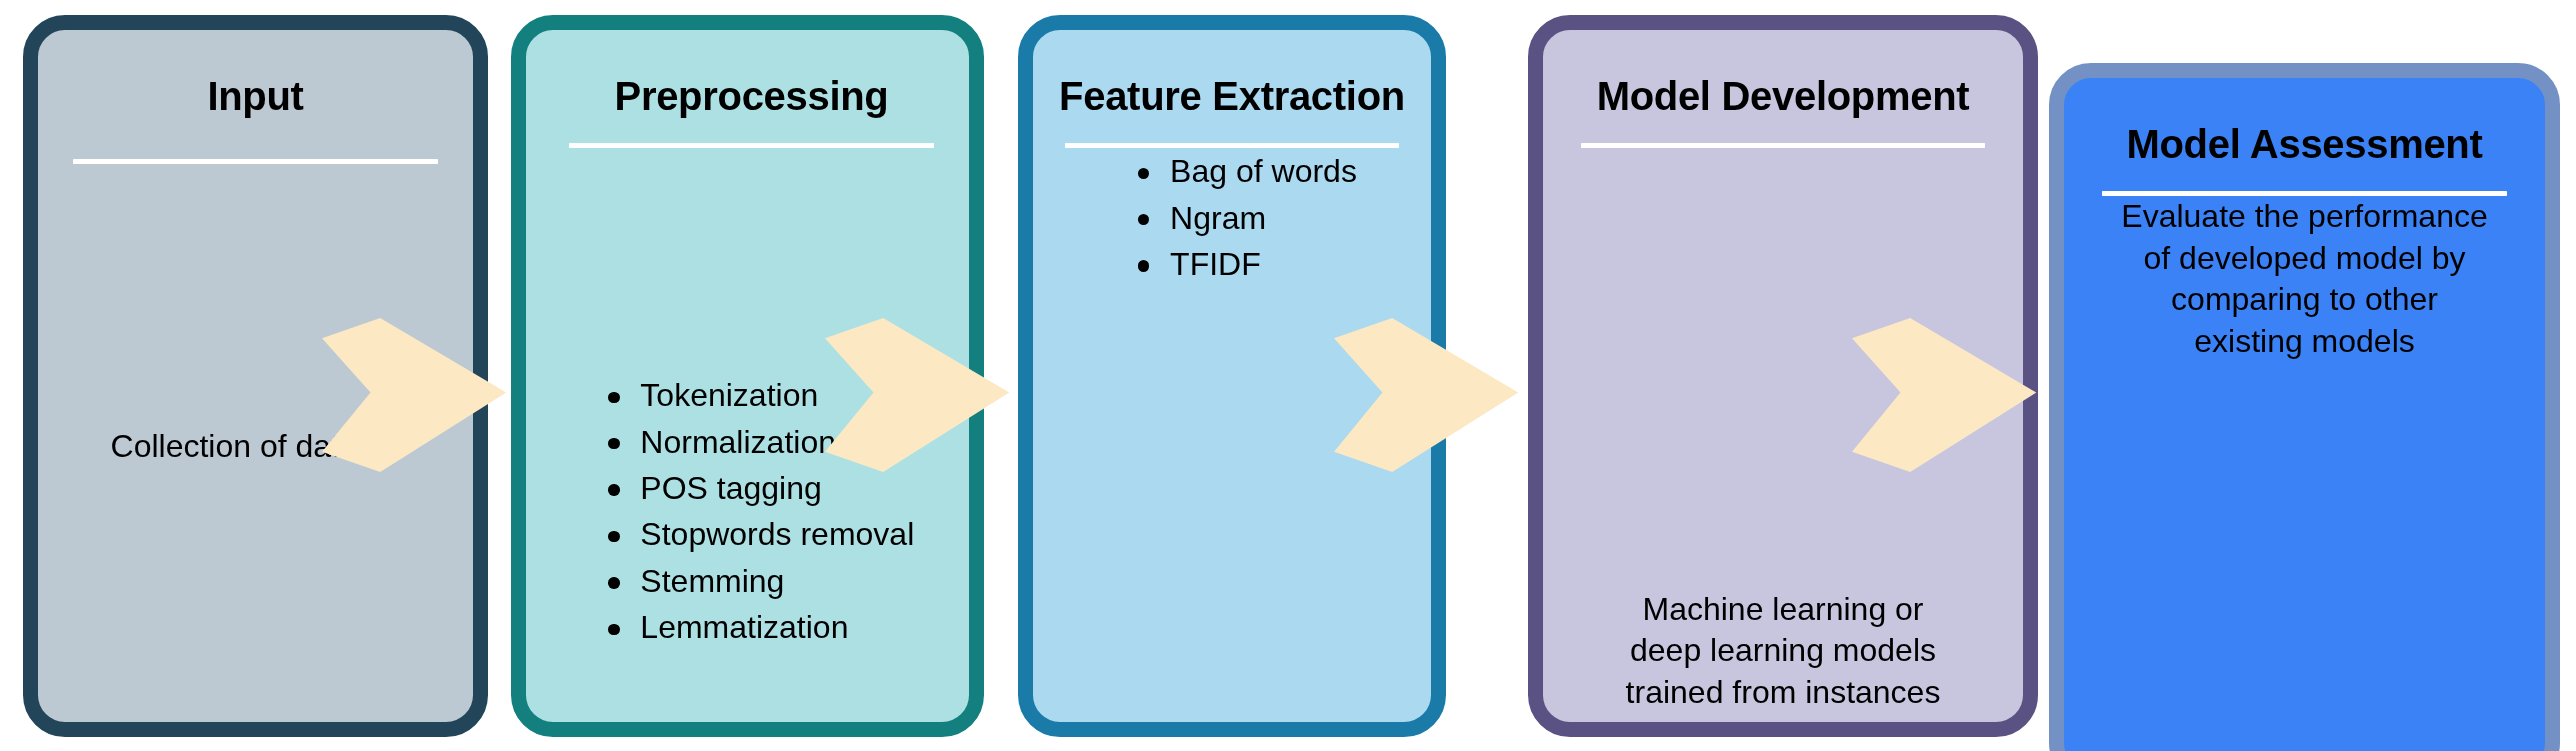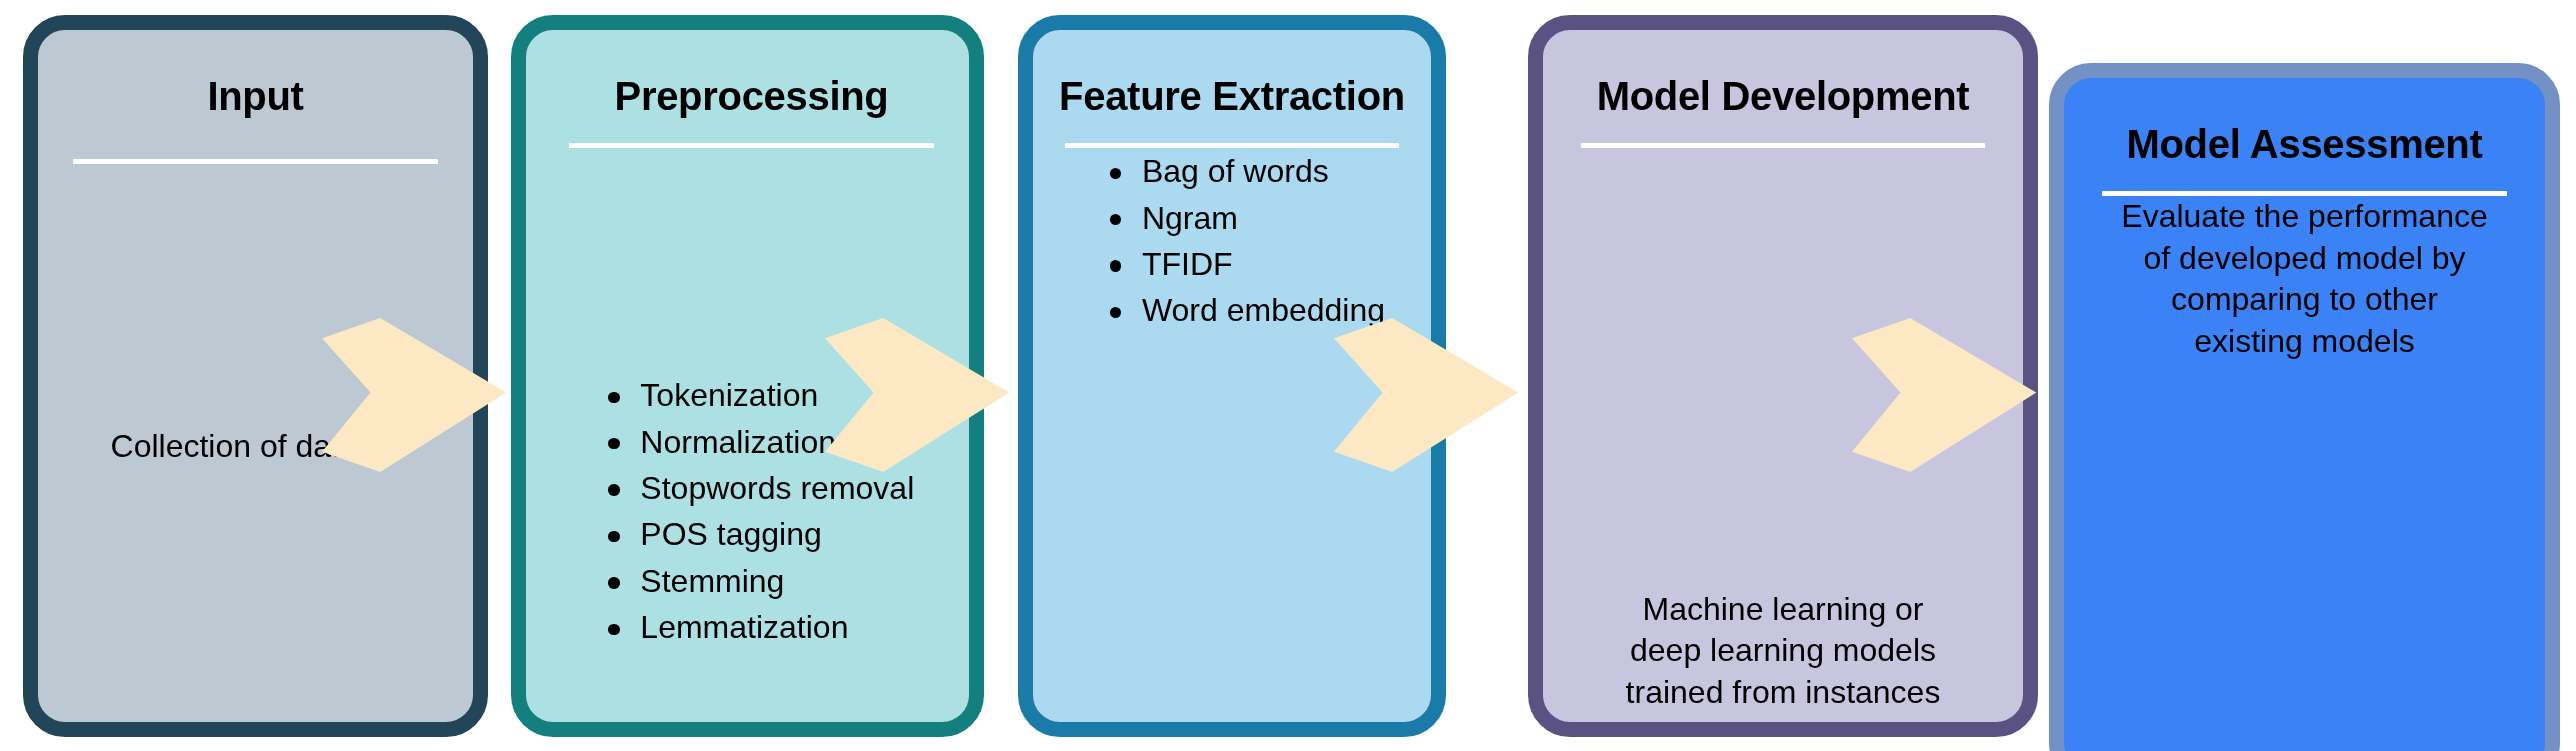--- a/index.html
+++ b/index.html
@@ -142,37 +142,36 @@
     </div>
   </div>
 
   <div class="stage" id="stage-1" style="border-color: rgb(19, 128, 127); background: rgb(173, 224, 227); padding-left: 8px;">
     <div class="stage-title">Preprocessing</div>
     <div class="stage-rule"></div>
     <div class="stage-body">
       <ul class="stage-list">
         <li>Tokenization</li>
         <li>Normalization</li>
+        <li>POS tagging</li>
         <li>Stopwords removal</li>
-        <li>POS tagging</li>
         <li>Stemming</li>
         <li>Lemmatization</li>
       </ul>
     </div>
   </div>
 
   <div class="stage" id="stage-2" style="border-color: rgb(27, 123, 168); background: rgb(171, 217, 240);">
     <div class="stage-title">Feature Extraction</div>
     <div class="stage-rule"></div>
     <div class="stage-body">
       <ul class="stage-list">
         <li>Bag of words</li>
         <li>Ngram</li>
         <li>TFIDF</li>
-        <li>Word embedding</li>
       </ul>
     </div>
   </div>
 
   <div class="stage" id="stage-3" style="border-color: rgb(91, 82, 132); background: rgb(200, 198, 223); align-items: center;">
     <div class="stage-title">Model Development</div>
     <div class="stage-rule"></div>
     <div class="stage-body">
       <div class="stage-paragraph">Machine learning or
 deep learning models

